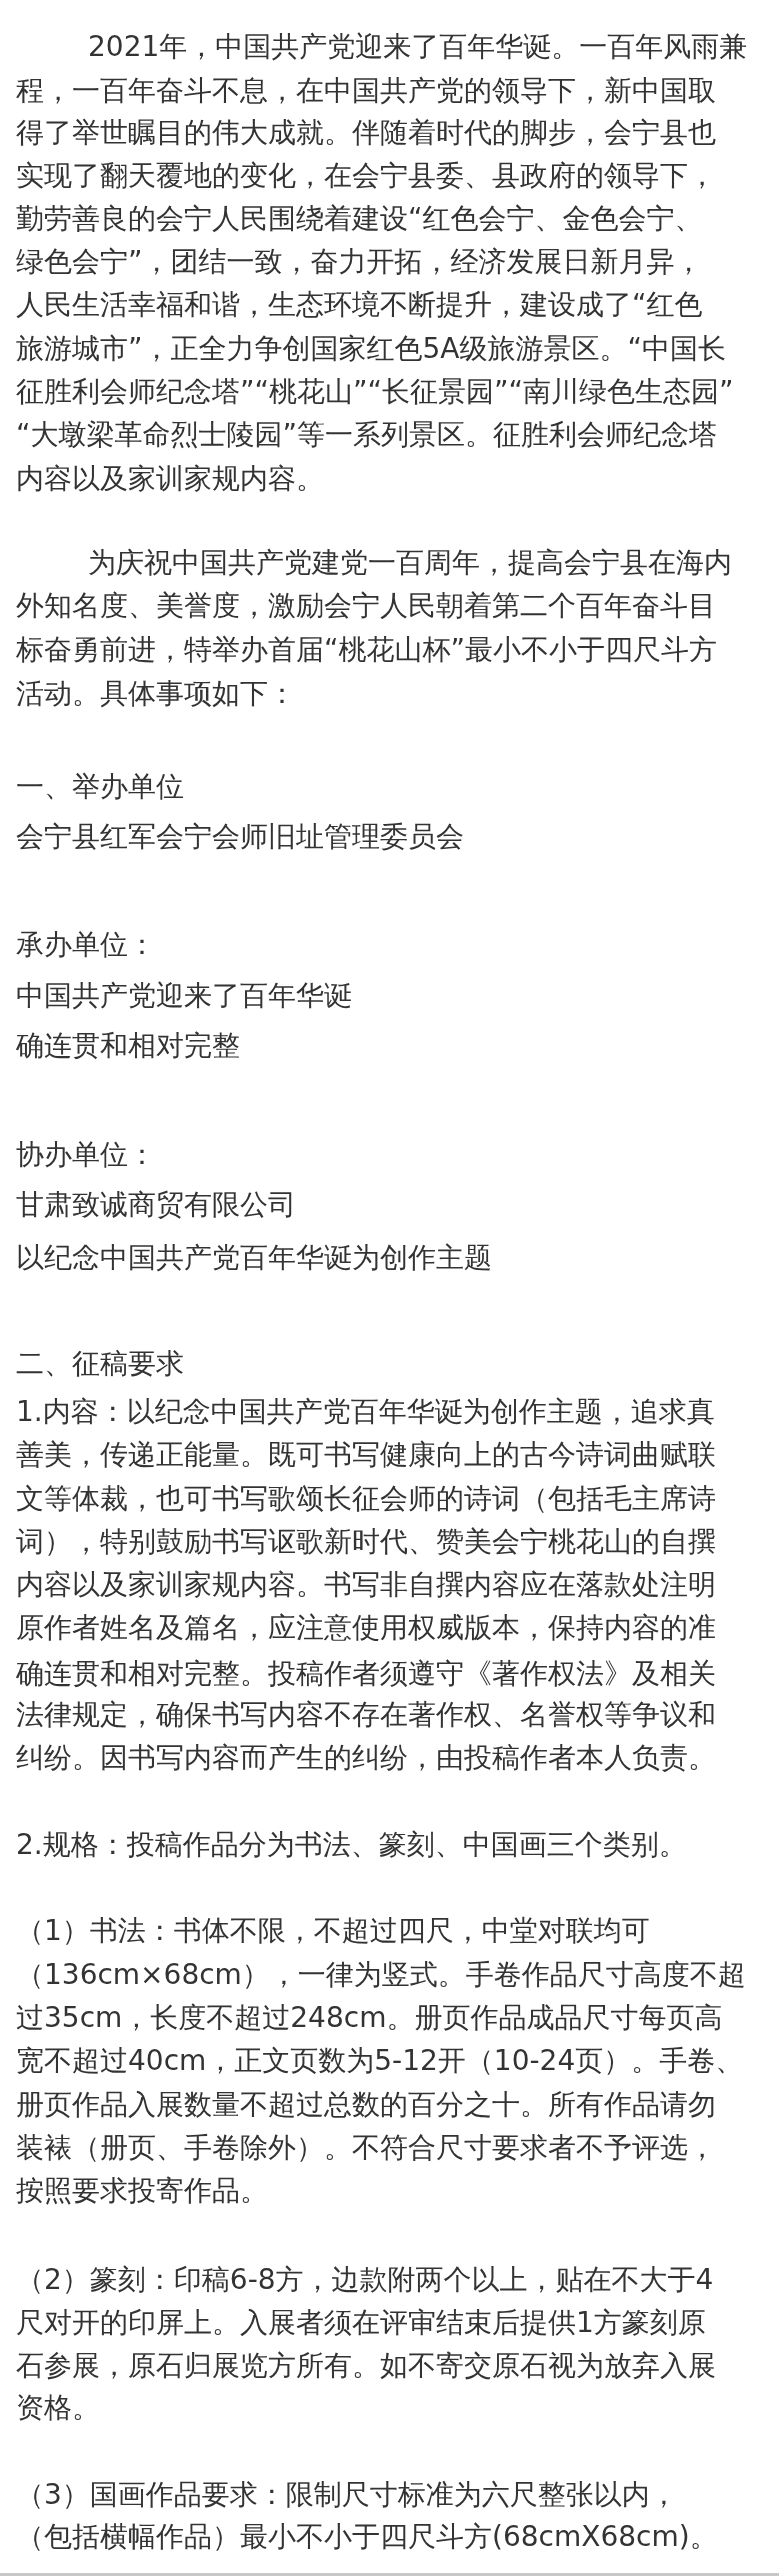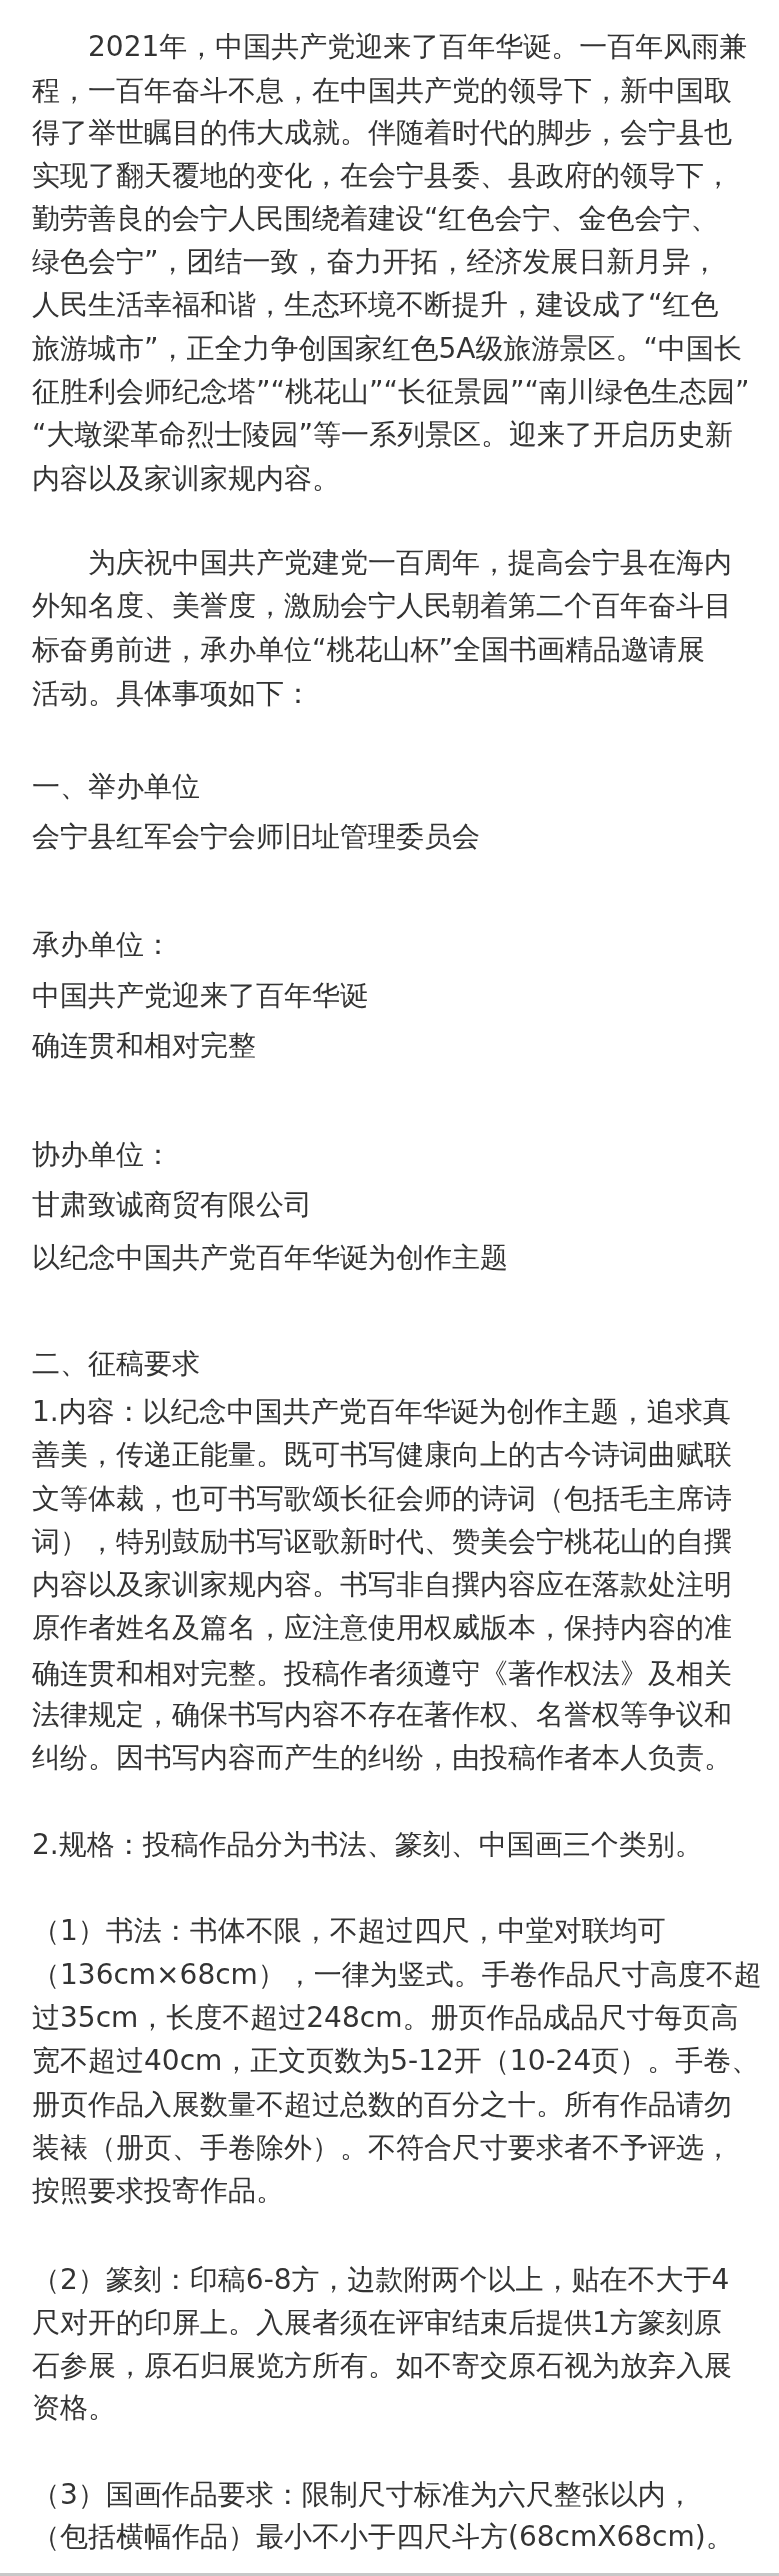--- a/index.html
+++ b/index.html
@@ -6,21 +6,21 @@
   body {
     width: 779px;
     height: 2576px;
     position: relative;
     overflow: hidden;
     font-family: "DejaVu Sans", "Liberation Sans", sans-serif;
     color: #333333;
   }
   .line {
     position: absolute;
-    left: 32px;
+    left: 16px;
     width: 729px;
     height: 43px;
     line-height: 43px;
     font-size: 28px;
     white-space: nowrap;
     letter-spacing: 0px;
   }
   .line.indent { left: 88px; width: 673px; }
   .bottom-rule {
     position: absolute;
@@ -38,28 +38,28 @@
   <div>
     <div class="line indent" style="top:25px">2021年，中国共产党迎来了百年华诞。一百年风雨兼</div>
     <div class="line" style="top:69px">程，一百年奋斗不息，在中国共产党的领导下，新中国取</div>
     <div class="line" style="top:111px">得了举世瞩目的伟大成就。伴随着时代的脚步，会宁县也</div>
     <div class="line" style="top:154px">实现了翻天覆地的变化，在会宁县委、县政府的领导下，</div>
     <div class="line" style="top:197px">勤劳善良的会宁人民围绕着建设“红色会宁、金色会宁、</div>
     <div class="line" style="top:240px">绿色会宁”，团结一致，奋力开拓，经济发展日新月异，</div>
     <div class="line" style="top:283px">人民生活幸福和谐，生态环境不断提升，建设成了“红色</div>
     <div class="line" style="top:327px">旅游城市”，正全力争创国家红色5A级旅游景区。“中国长</div>
     <div class="line" style="top:370px">征胜利会师纪念塔”“桃花山”“长征景园”“南川绿色生态园”</div>
-    <div class="line" style="top:413px">“大墩梁革命烈士陵园”等一系列景区。迎来了开启历史新</div>
+    <div class="line" style="top:413px">“大墩梁革命烈士陵园”等一系列景区。征胜利会师纪念塔</div>
     <div class="line" style="top:457px">内容以及家训家规内容。</div>
   </div>
 
   <div>
     <div class="line indent" style="top:541px">为庆祝中国共产党建党一百周年，提高会宁县在海内</div>
     <div class="line" style="top:584px">外知名度、美誉度，激励会宁人民朝着第二个百年奋斗目</div>
-    <div class="line" style="top:628px">标奋勇前进，承办单位“桃花山杯”全国书画精品邀请展</div>
+    <div class="line" style="top:628px">标奋勇前进，特举办首届“桃花山杯”最小不小于四尺斗方</div>
     <div class="line" style="top:672px">活动。具体事项如下：</div>
   </div>
 
   <div>
     <div class="line" style="top:765px">一、举办单位</div>
     <div class="line" style="top:815px">会宁县红军会宁会师旧址管理委员会</div>
 
     <div class="line" style="top:923px">承办单位：</div>
     <div class="line" style="top:974px">中国共产党迎来了百年华诞</div>
     <div class="line" style="top:1024px">确连贯和相对完整</div>

